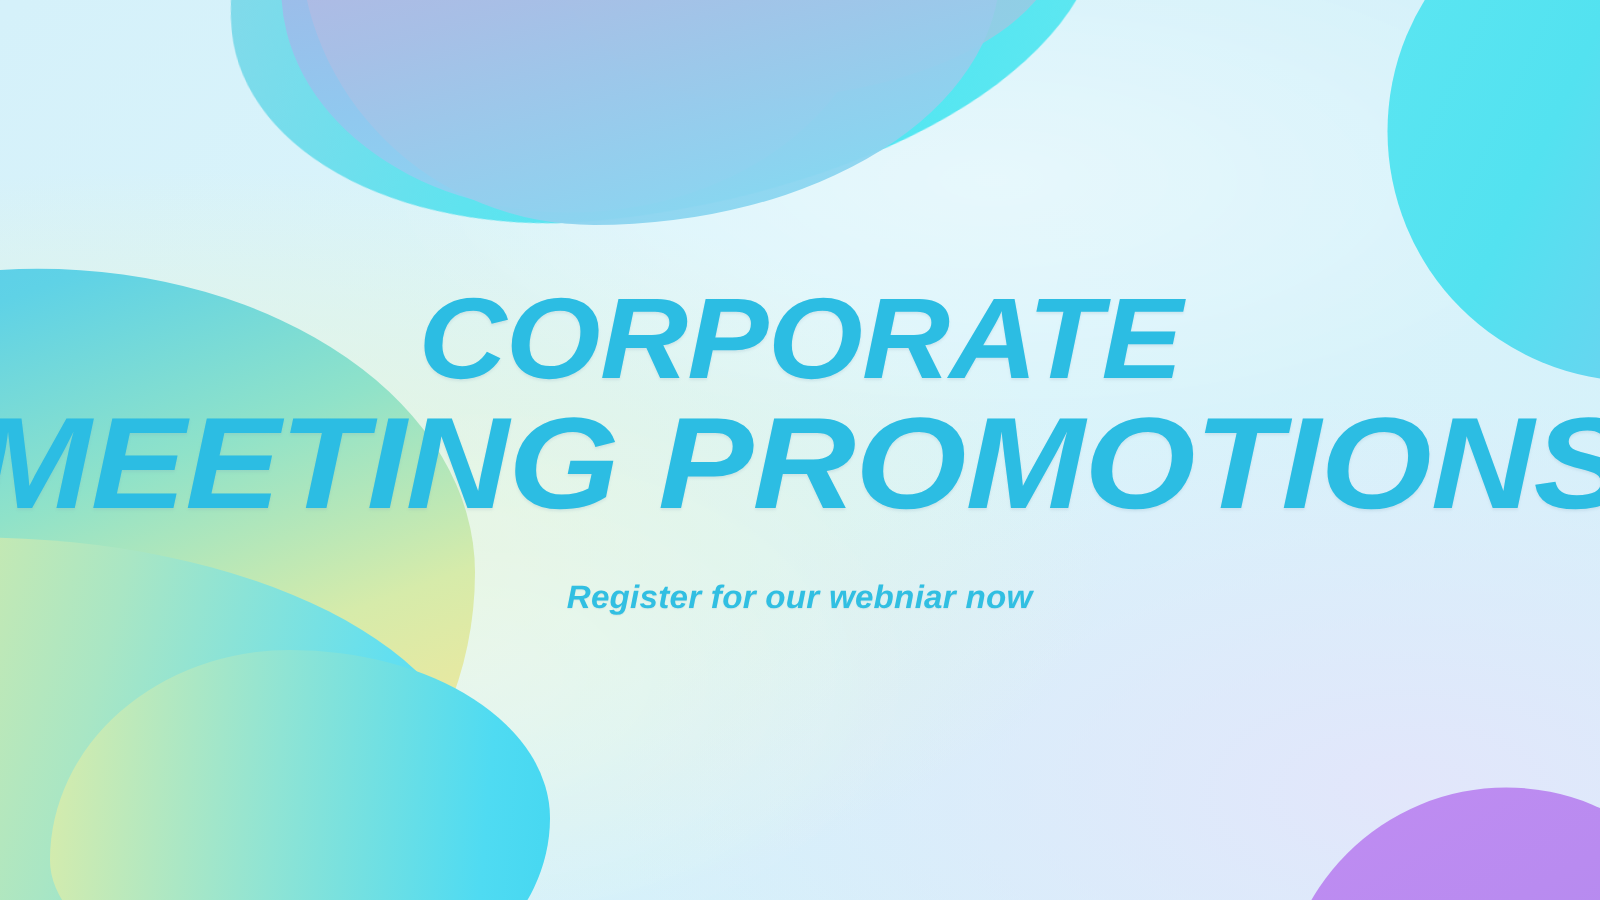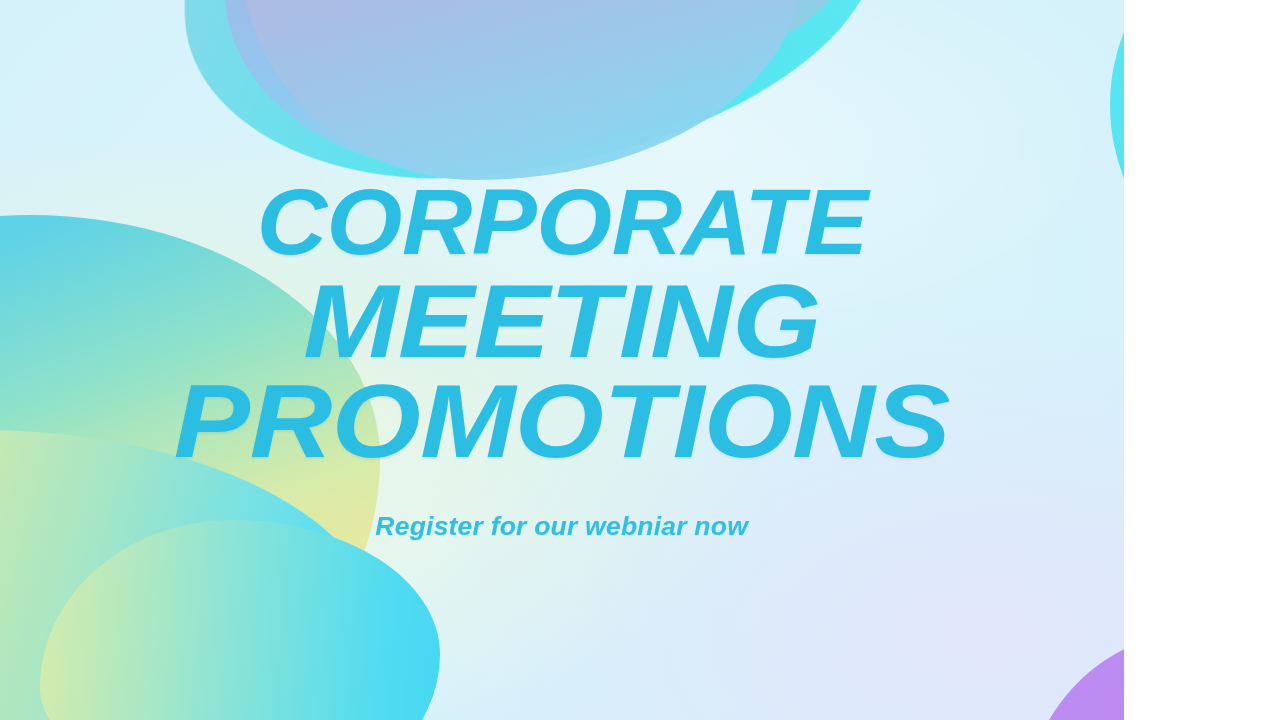--- a/index.html
+++ b/index.html
@@ -3,21 +3,21 @@
 <meta charset="utf-8">
 <style>
   html, body {
     margin: 0;
     padding: 0;
     background: #ffffff;
   }
 
   #poster {
     position: relative;
-    width: 1124px;
+    width: 1280px;
     height: 720px;
     overflow: hidden;
     background: #d8f3fa;
     font-family: "Liberation Sans", sans-serif;
   }
 
   
   .bg-base {
     position: absolute;
     inset: 0;

